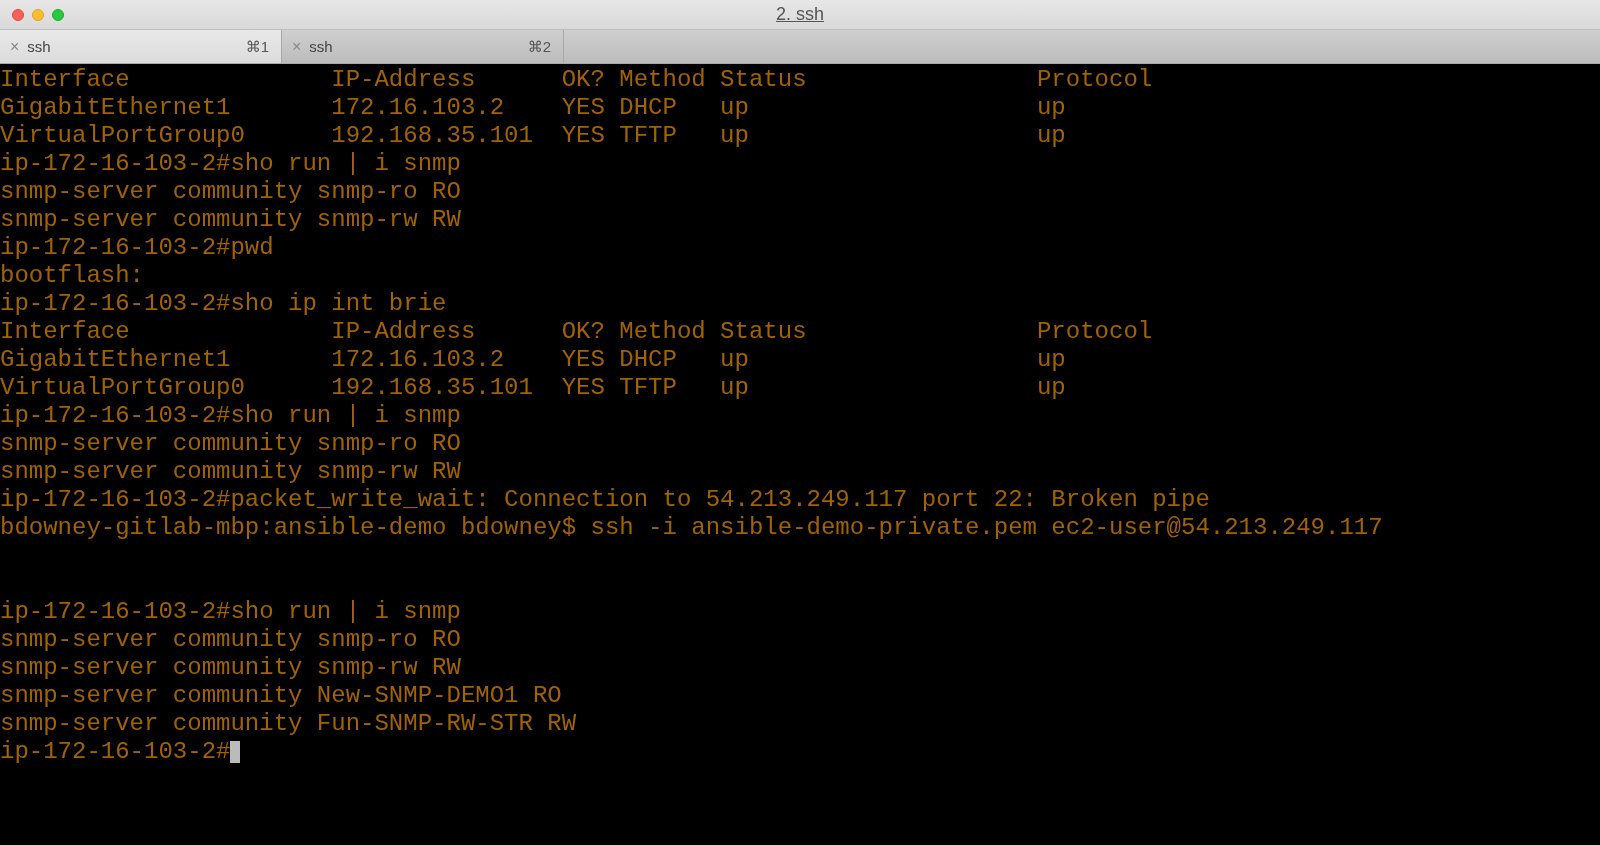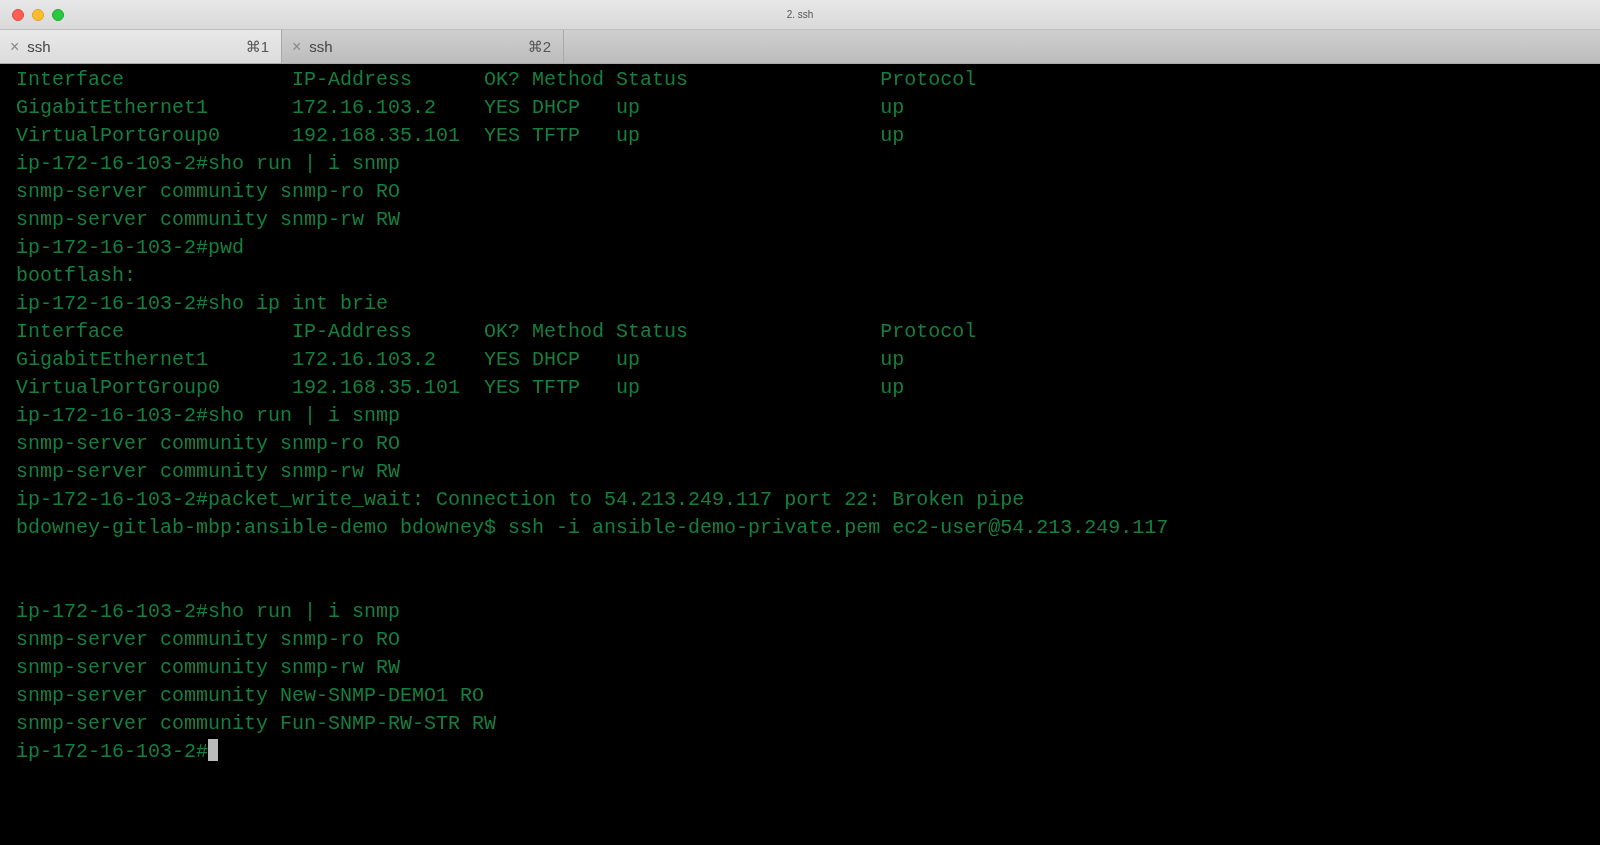--- a/index.html
+++ b/index.html
@@ -25,22 +25,23 @@
       align-items: center;
     }
     .dot { width: 12px; height: 12px; border-radius: 50%; }
     .dot.red { background: #ff5f57; border: 0.5px solid #e0443e; }
     .dot.yellow { background: #ffbd2e; border: 0.5px solid #dea123; }
     .dot.green { background: #28c940; border: 0.5px solid #1aab29; }
     .title {
       position: absolute;
       left: 50%;
       transform: translateX(-50%);
-      font-size: 10px;
+      font-size: 18px;
       color: #555;
+      text-decoration: underline;
     }
     .tabbar {
       height: 34px;
       background: linear-gradient(#cfcfcf, #bcbcbc);
       border-bottom: 1px solid #aaa;
       display: flex;
     }
     .tab {
       width: 282px;
       display: flex;
@@ -64,25 +65,25 @@
       position: absolute;
       right: 12px;
       color: #555;
       font-size: 15px;
     }
     .tab.active {
       background: linear-gradient(#e8e8e8, #dcdcdc);
     }
     .terminal {
       background: #000;
-      color: #15803d;
+      color: #a16207;
       font-family: "Menlo", "Monaco", "Courier New", monospace;
-      font-size: 20px;
+      font-size: 24px;
       line-height: 28px;
-      padding: 2px 16px;
+      padding: 2px 0;
       white-space: pre;
       height: calc(845px - 30px - 34px);
       overflow: hidden;
     }
     .cursor {
       display: inline-block;
       width: 10px;
       height: 22px;
       background: #bbb;
       vertical-align: text-bottom;

